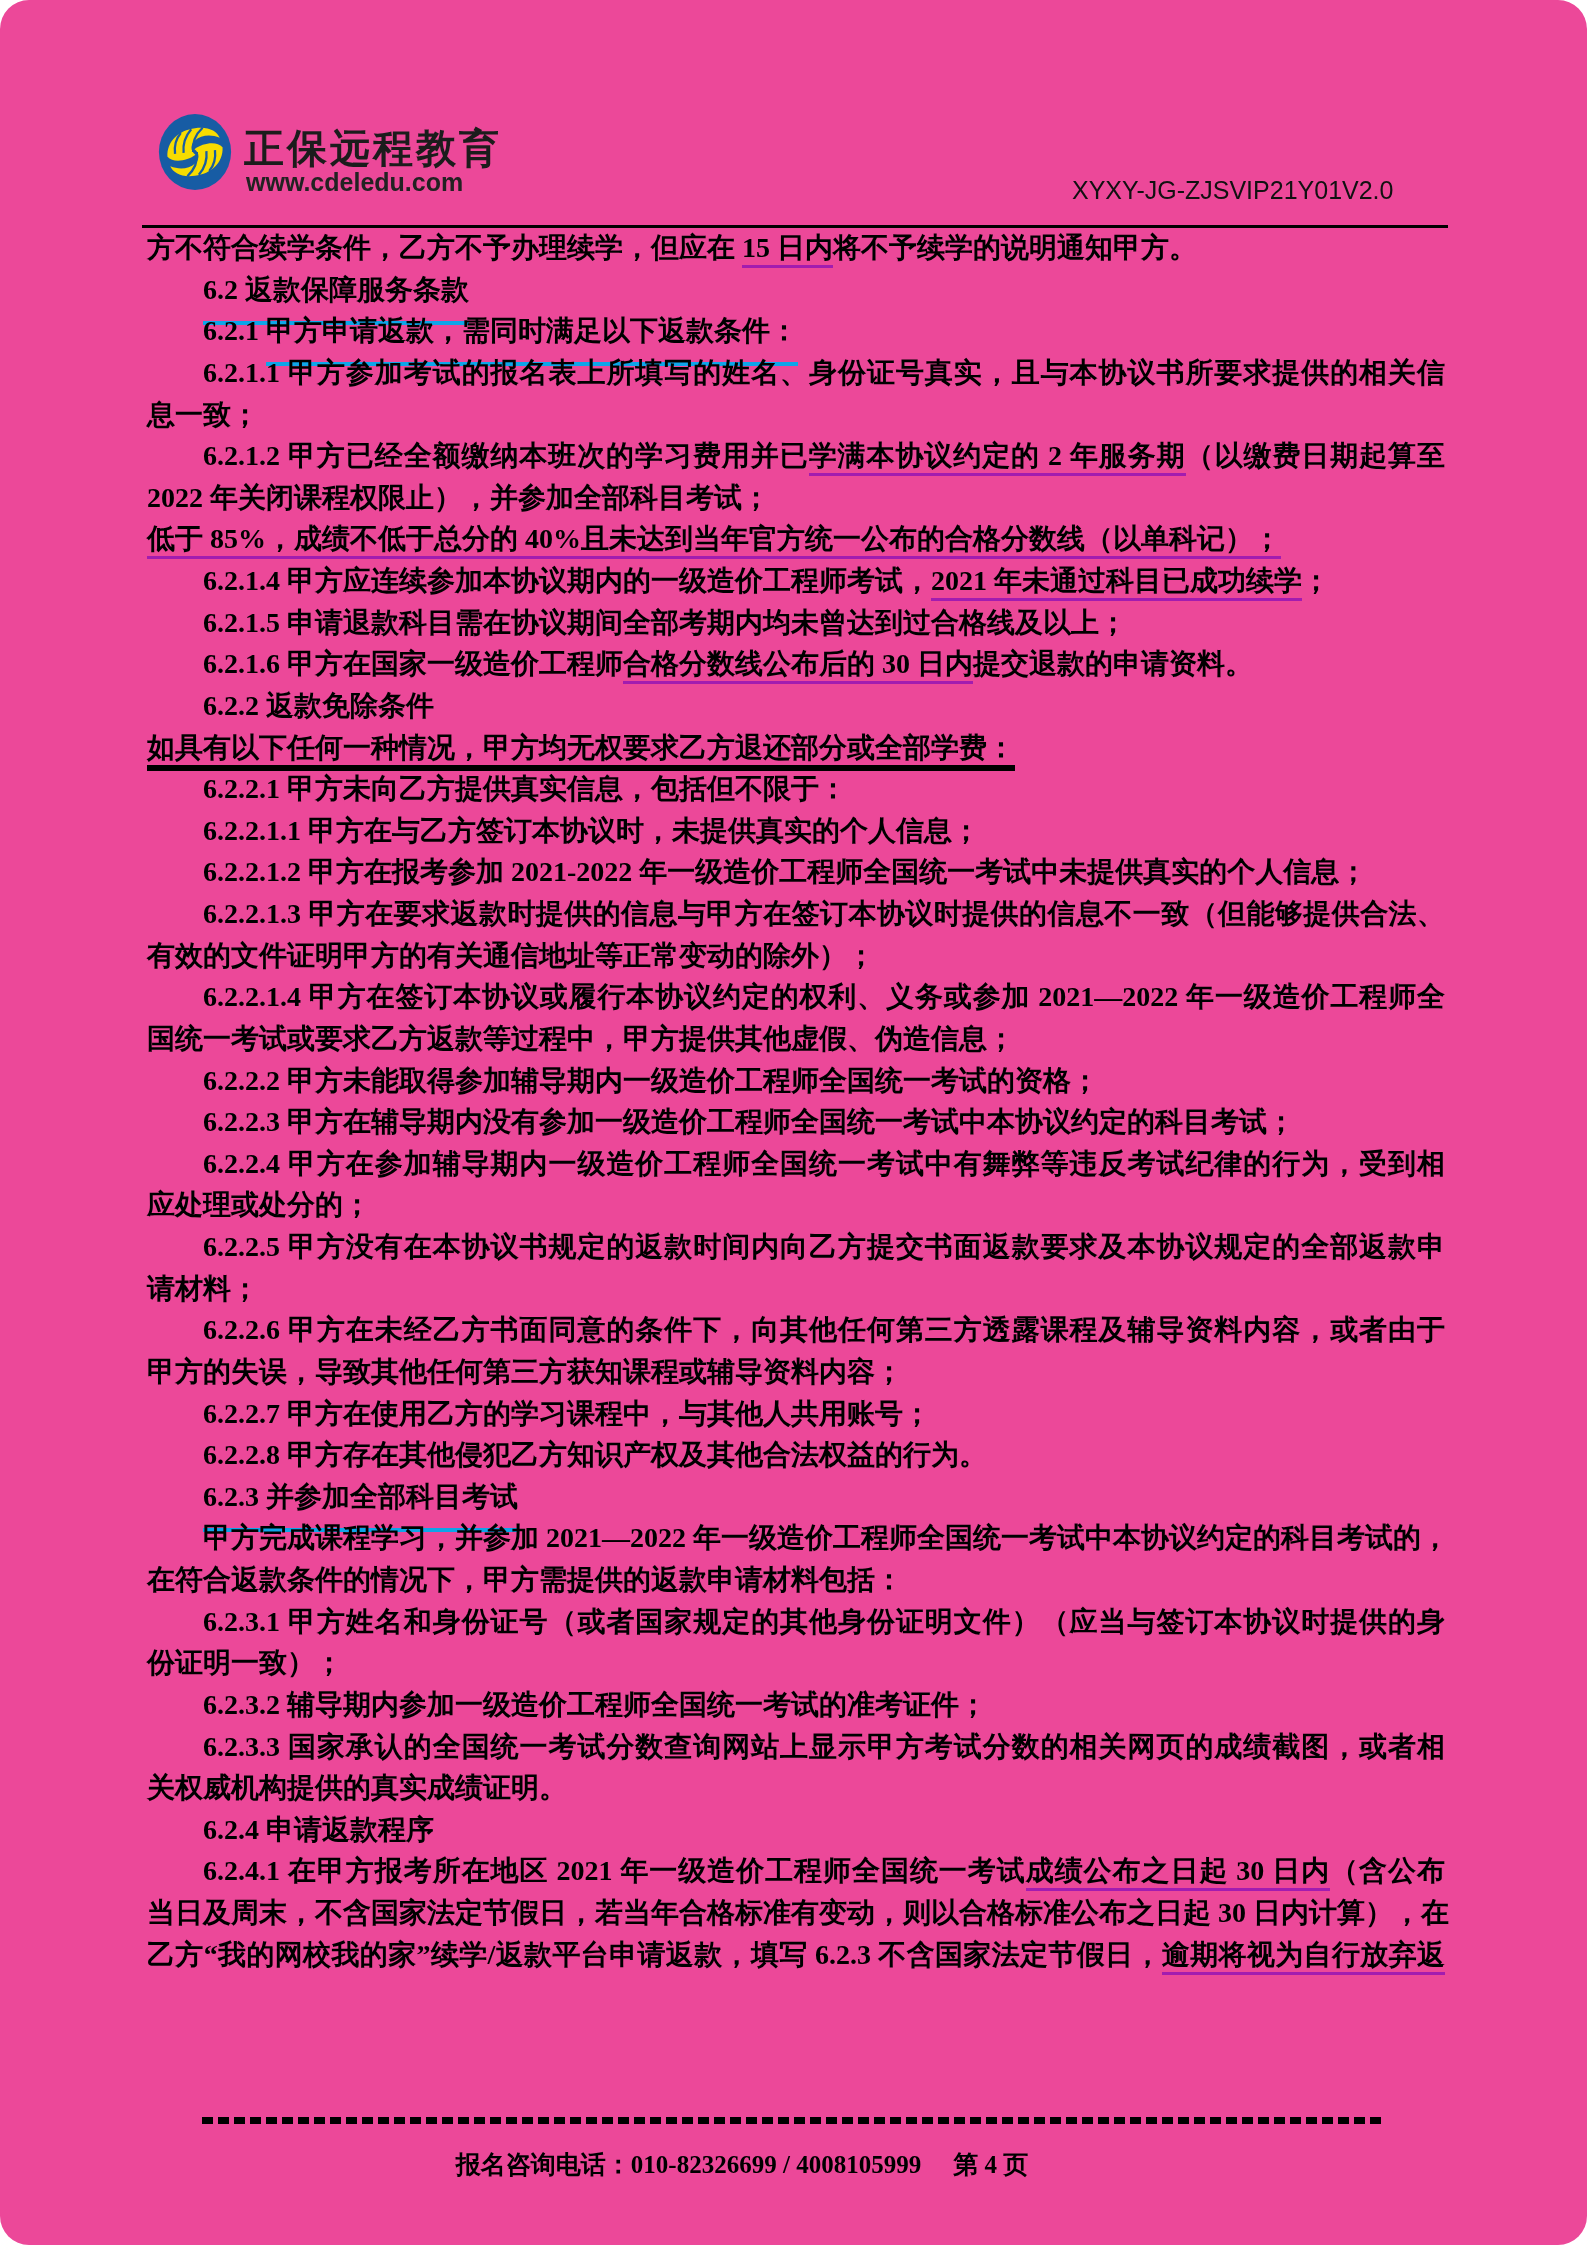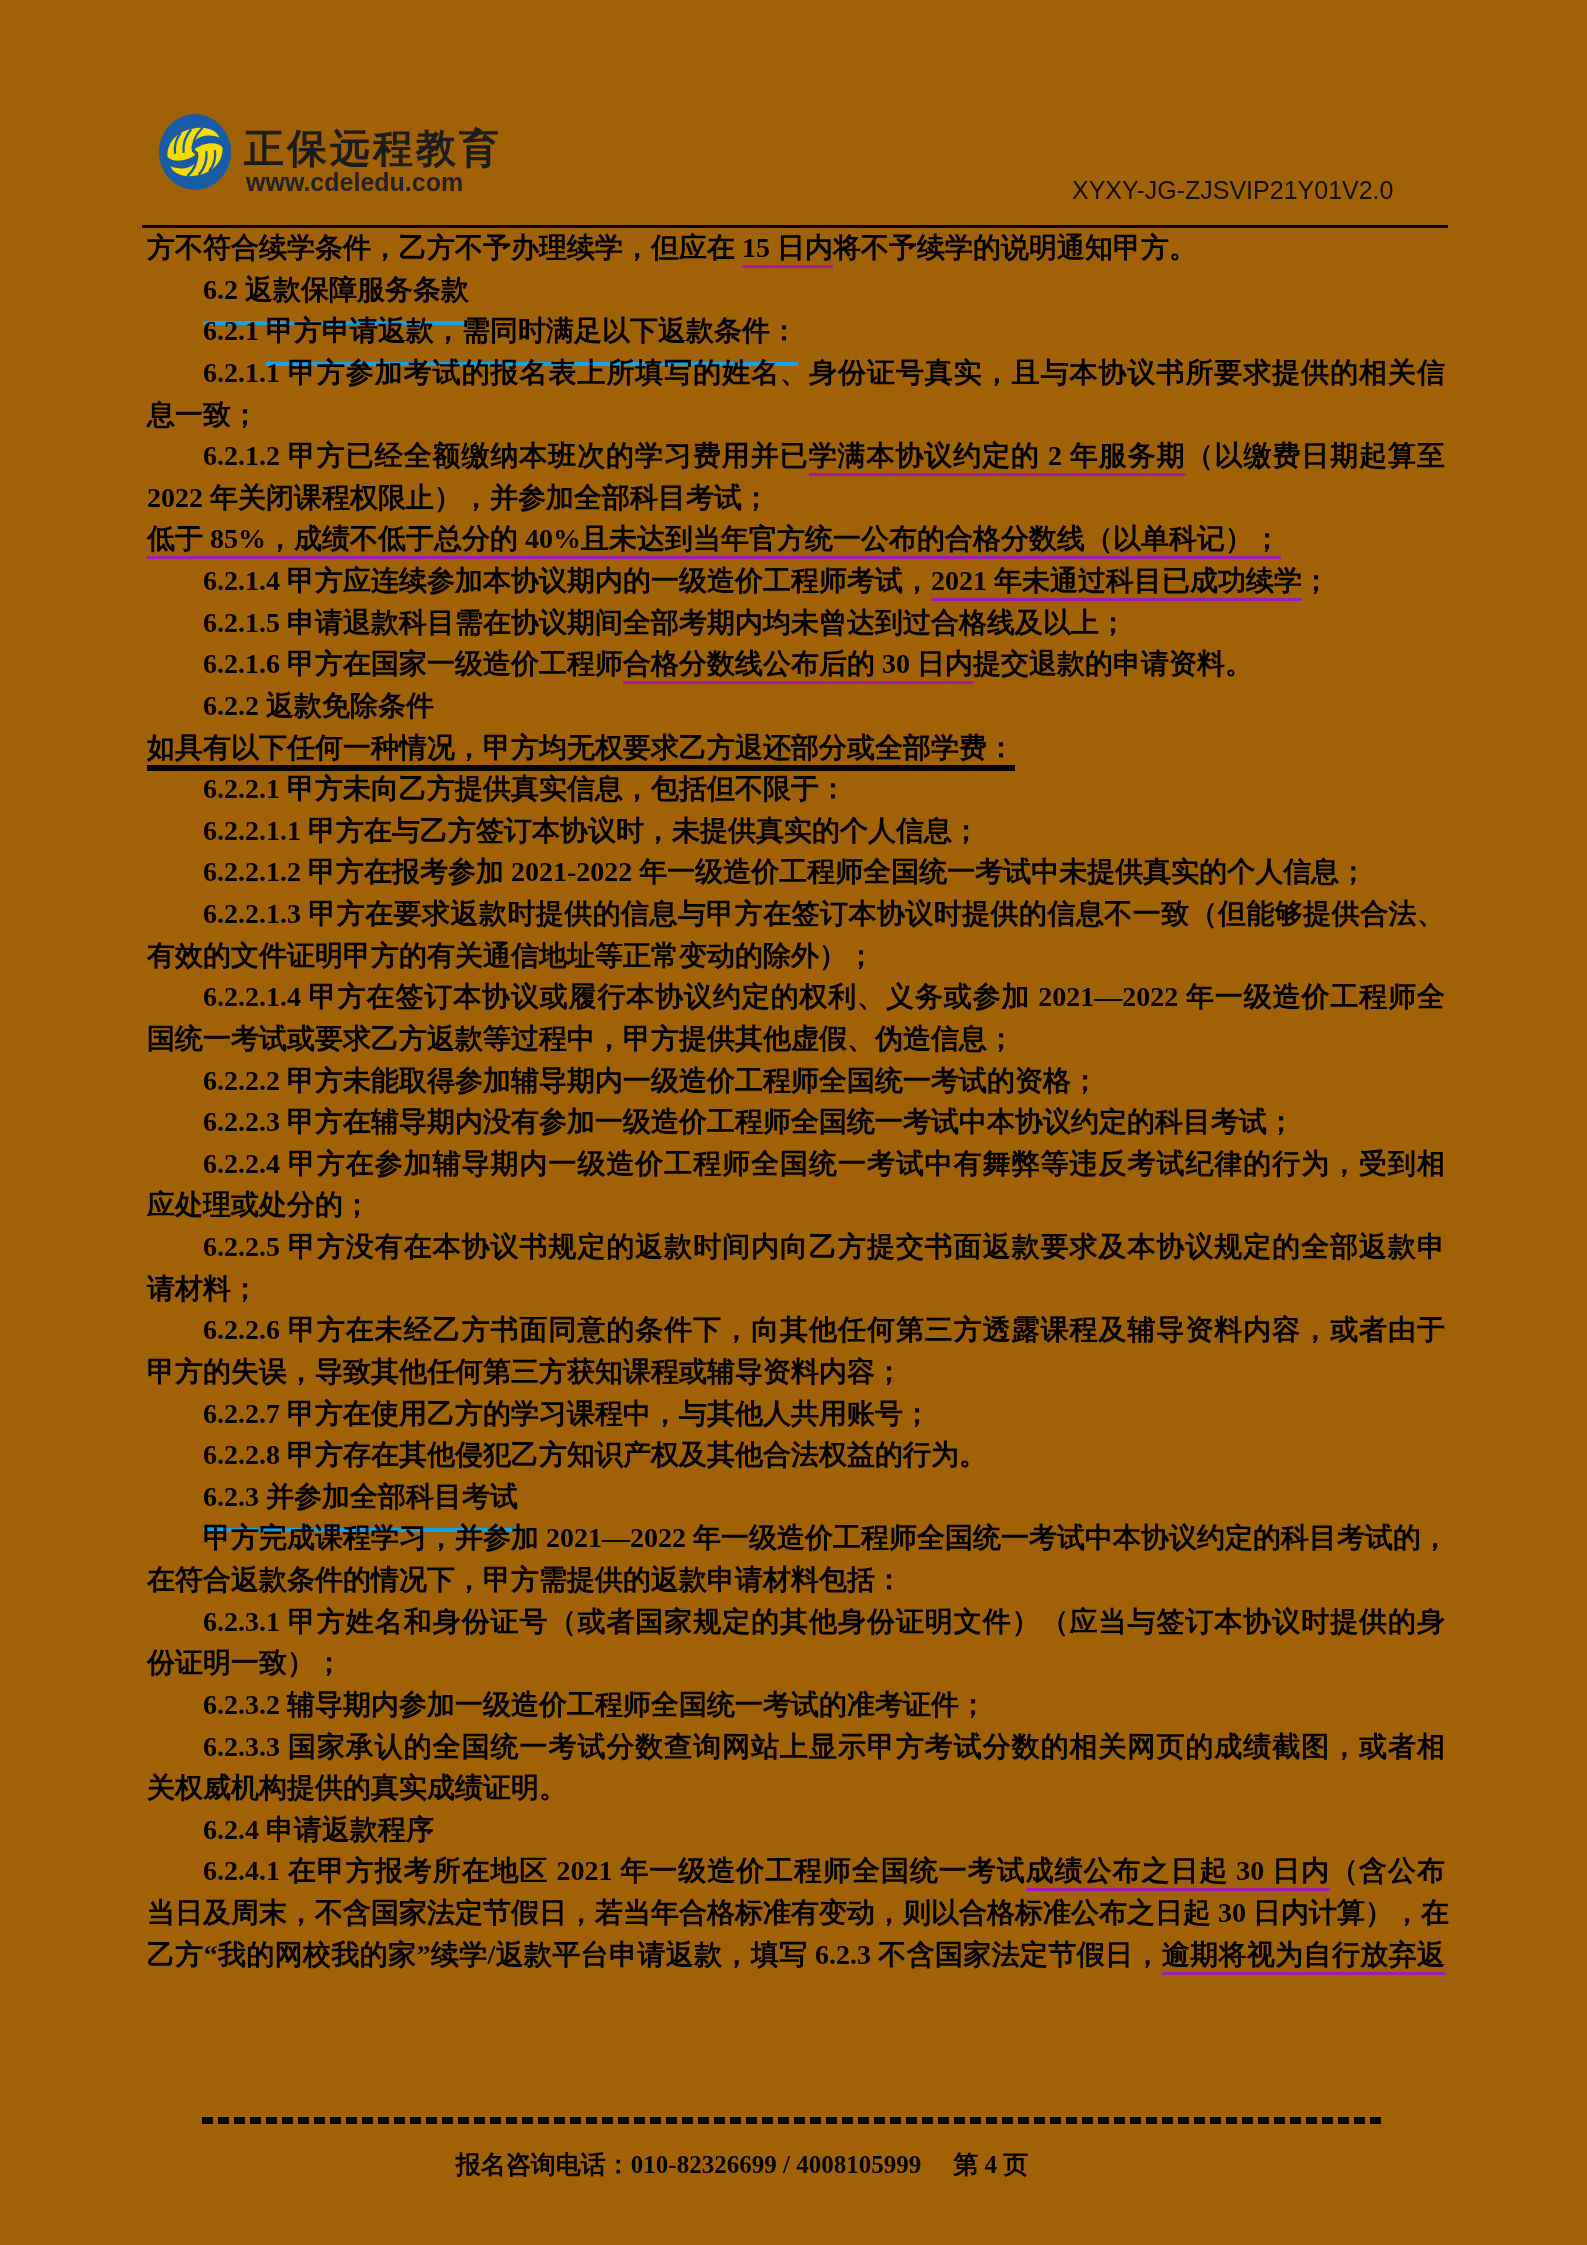--- a/index.html
+++ b/index.html
@@ -1,23 +1,24 @@
 <!DOCTYPE html>
 <html><head>
 <meta charset="utf-8">
 <title>协议文档</title>
 <style>
   html,body{margin:0;padding:0;background:#fff;}
   .page{
     position:relative;
     width:1587px;height:2245px;
-    background:#a16207;
+    background:#ec4899;
     overflow:hidden;
     font-family:"Liberation Serif", serif;
     color:#000;
+    border-radius:29px;
   }
   
   .logo{position:absolute;left:157px;top:112px;width:76px;height:80px;}
   .brand{
     position:absolute;left:244px;top:121px;
     font-size:40px;font-weight:900;letter-spacing:3px;color:#1c1c1c;
     font-family:"Liberation Sans", sans-serif;
   }
   .site{
     position:absolute;left:246px;top:168px;

